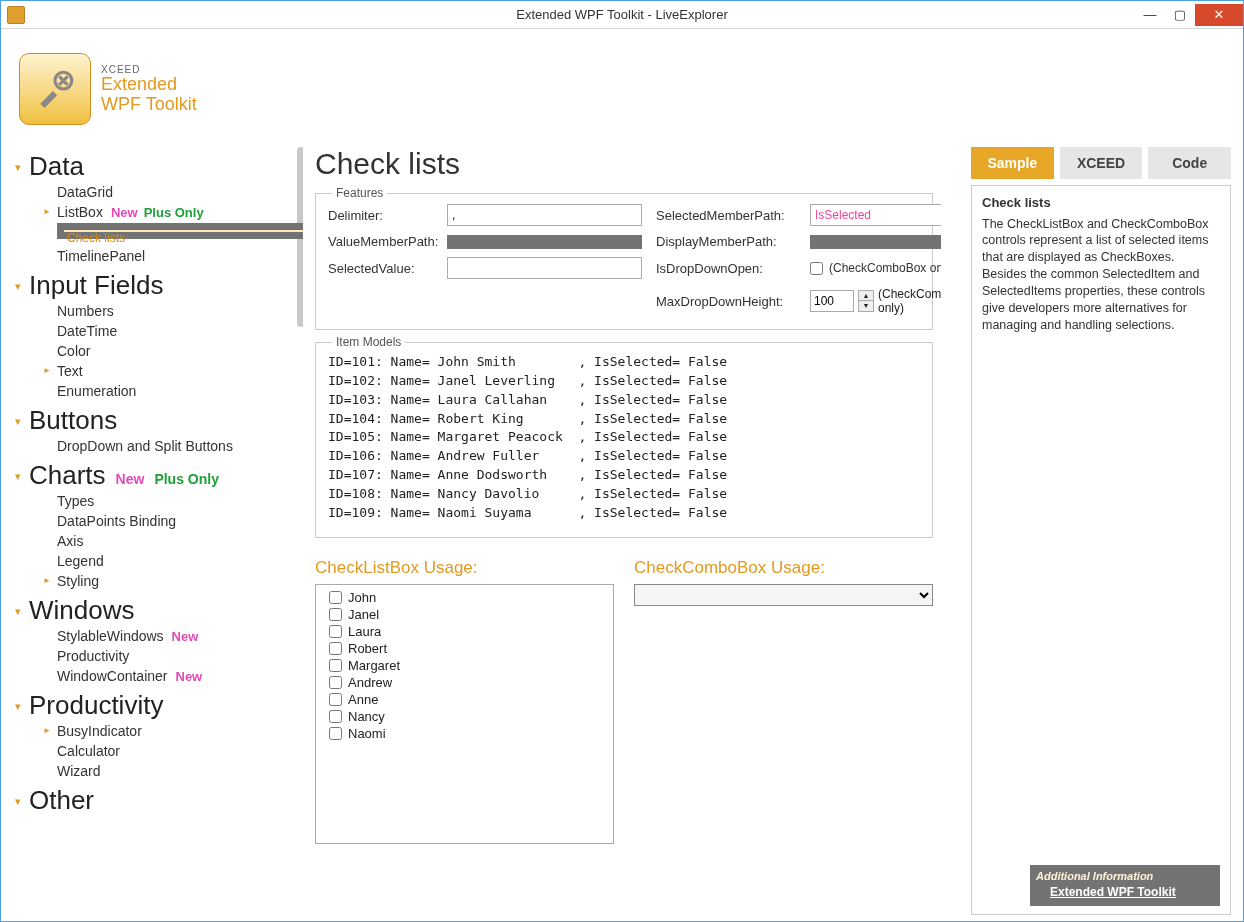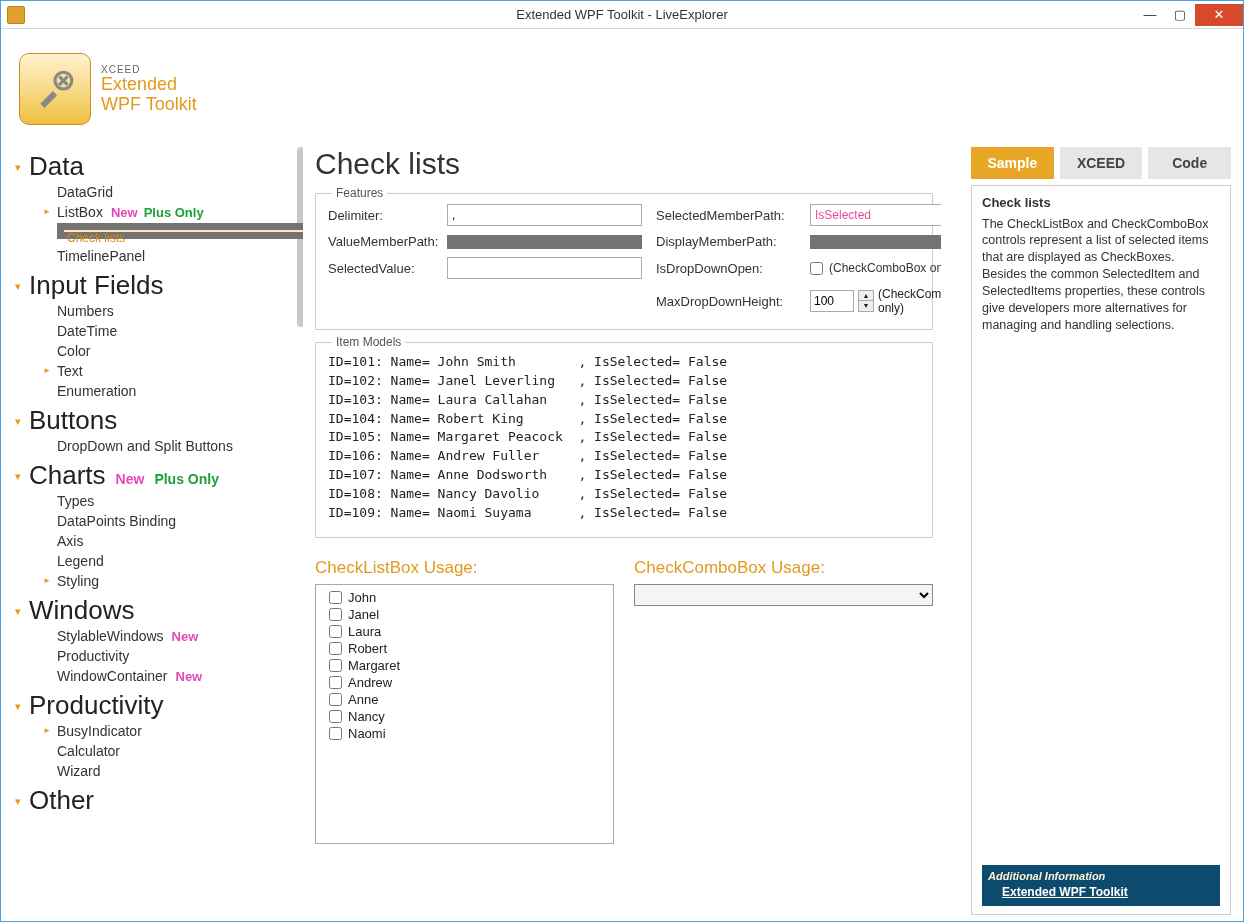--- a/index.html
+++ b/index.html
@@ -53,21 +53,21 @@
 .listbox .li { display: flex; align-items: center; gap: 6px; font-size: 13px; padding: 1px 7px; }
 .listbox .li input { width: 13px; height: 13px; }
 .combo { width: 100%; height: 22px; border: 1px solid #888; background: #f5f5f5; }
 .right { width: 280px; display: flex; flex-direction: column; padding-left: 20px; }
 .tabs { display: flex; gap: 6px; margin-bottom: 6px; }
 .tab { flex: 1; text-align: center; padding: 8px 4px; font-size: 14px; font-weight: 600; cursor: pointer; }
 .tab.active { background: #e8a627; color: #fff; }
 .tab.inactive { background: #e6e6e6; color: #444; }
 .infobox { flex: 1; border: 1px solid #ccc; padding: 8px 10px; font-size: 12.5px; color: #333; line-height: 1.35; display: flex; flex-direction: column; }
 .infobox h3 { font-size: 13px; font-weight: 700; margin-bottom: 4px; }
-.addl { margin-top: auto; background: #0c4a6e; color: #fff; padding: 4px 6px 6px 6px; font-size: 12px; }
+.addl { margin-top: auto; background: #737373; color: #fff; padding: 4px 6px 6px 6px; font-size: 12px; margin-left: 48px; }
 .addl .hdr { color: #fff3d8; font-weight: 600; font-style: italic; font-size: 11px; }
 .addl .lnk { color: #fff; text-decoration: underline; font-weight: 700; padding-left: 14px; display: block; }
 </style>
 </head>
 <body>
 
 <div class="window">
   <div class="titlebar">
     <div class="ticon"></div>
     <div class="title">Extended WPF Toolkit - LiveExplorer</div>

